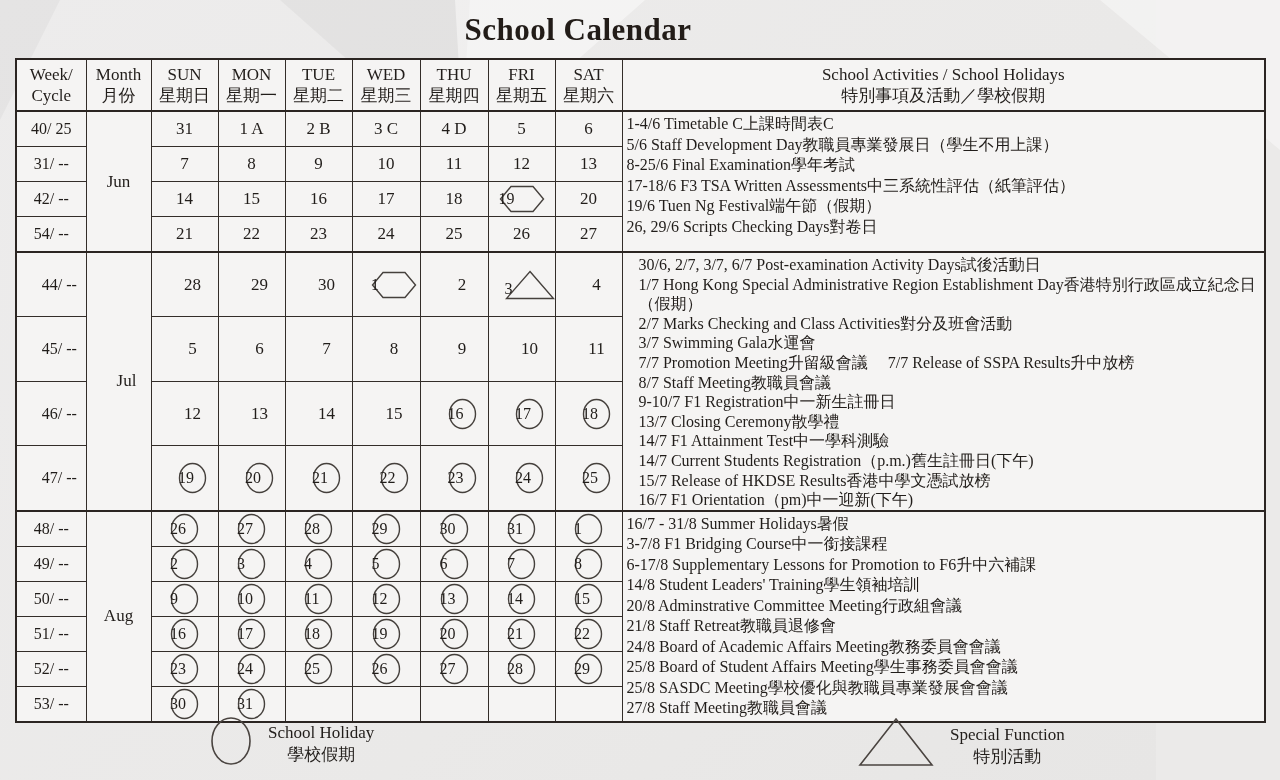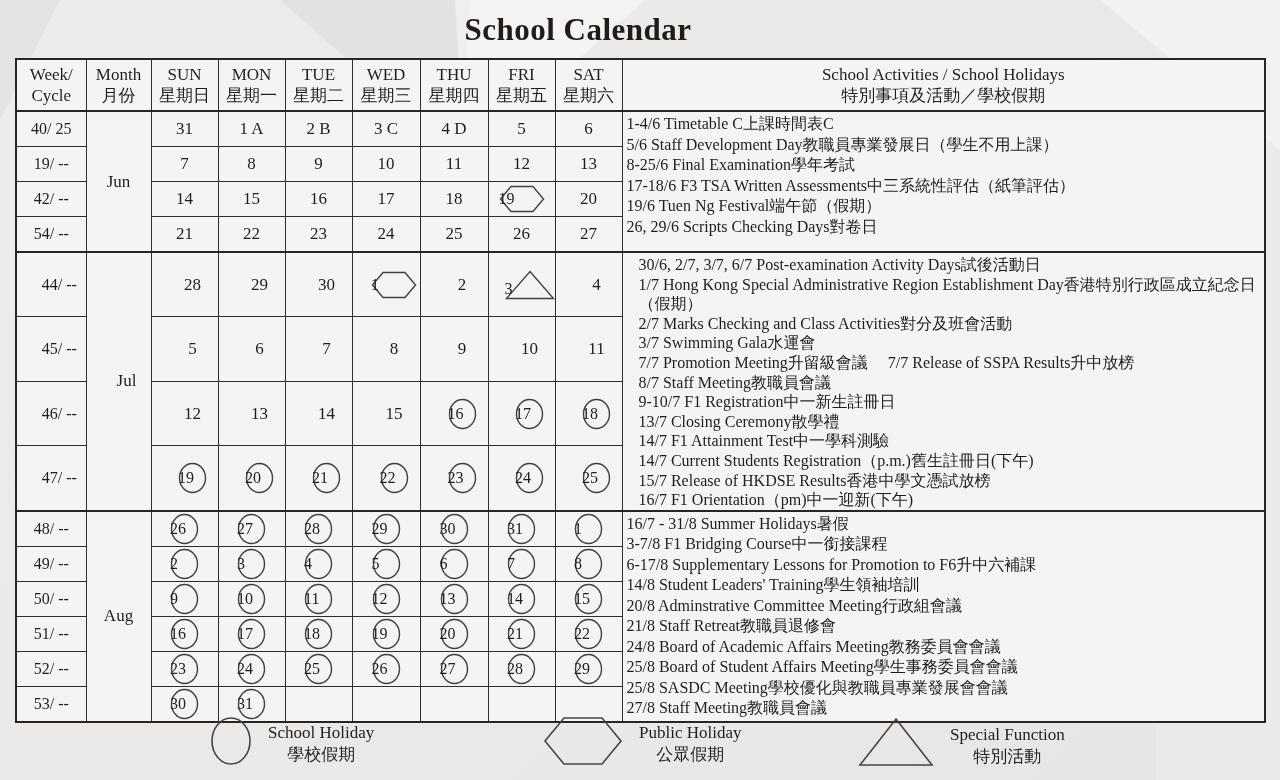--- a/index.html
+++ b/index.html
@@ -148,21 +148,21 @@
           <td class="activities-cell" rowspan="4">
             <div>1-4/6 Timetable C上課時間表C</div>
             <div>5/6 Staff Development Day教職員專業發展日（學生不用上課）</div>
             <div>8-25/6 Final Examination學年考試</div>
             <div>17-18/6 F3 TSA Written Assessments中三系統性評估（紙筆評估）</div>
             <div>19/6 Tuen Ng Festival端午節（假期）</div>
             <div>26, 29/6 Scripts Checking Days對卷日</div>
           </td>
         </tr>
         <tr class="band-jun">
-          <td class="week-cell">19/ --</td>
+          <td class="week-cell">31/ --</td>
           <td class="day-cell">7</td>
           <td class="day-cell">8</td>
           <td class="day-cell">9</td>
           <td class="day-cell">10</td>
           <td class="day-cell">11</td>
           <td class="day-cell">12</td>
           <td class="day-cell">13</td>
         </tr>
         <tr class="band-jun">
           <td class="week-cell">42/ --</td>
@@ -568,29 +568,20 @@
   <div class="legend">
     <div class="legend-item" style="left:210px">
       <svg width="42" height="50" viewBox="0 0 42 50">
         <ellipse cx="21" cy="25" rx="19" ry="23" fill="none" stroke="#4a4440" stroke-width="1.6"></ellipse>
       </svg>
       <div class="lg-labels">
         <div>School Holiday</div>
         <div>學校假期</div>
       </div>
     </div>
-    <div class="legend-item" style="left:543px">
-      <svg width="80" height="50" viewBox="0 0 80 50">
-        <polygon points="21,2 59,2 78,25 59,48 21,48 2,25" fill="none" stroke="#4a4440" stroke-width="1.6"></polygon>
-      </svg>
-      <div class="lg-labels">
-        <div>Public Holiday</div>
-        <div>公眾假期</div>
-      </div>
-    </div>
     <div class="legend-item" style="left:858px">
       <svg width="76" height="52" viewBox="0 0 76 52">
         <polygon points="38,3 74,49 2,49" fill="none" stroke="#4a4440" stroke-width="1.6"></polygon>
       </svg>
       <div class="lg-labels">
         <div>Special Function</div>
         <div>特別活動</div>
       </div>
     </div>
   </div>

